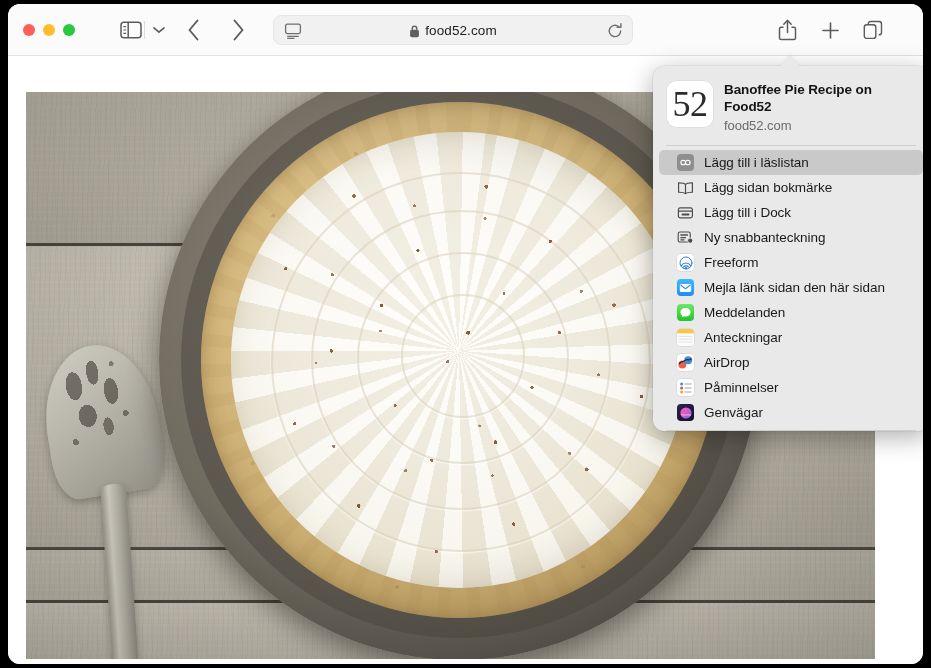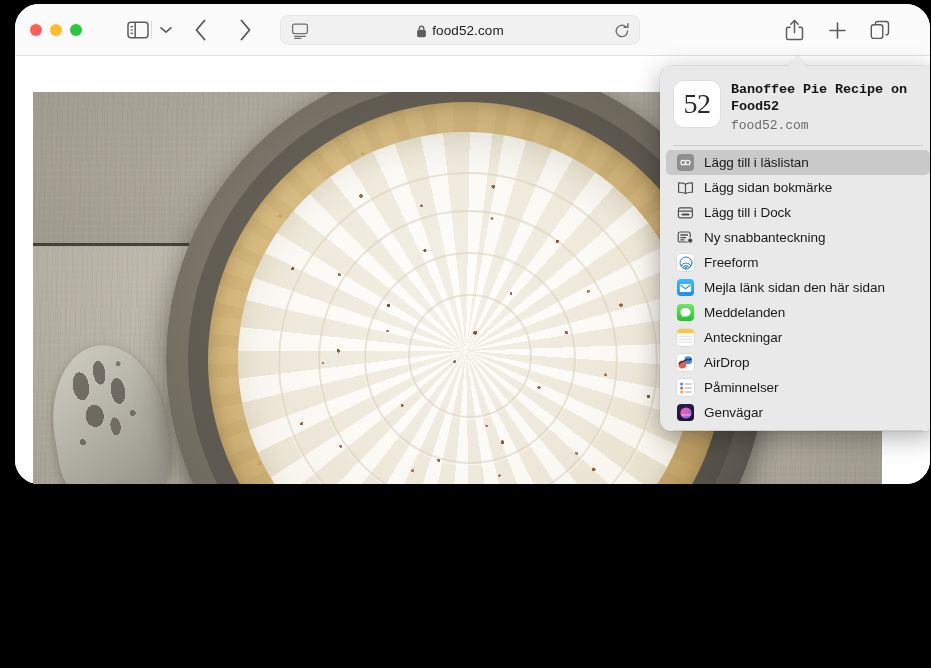--- a/index.html
+++ b/index.html
@@ -19,26 +19,26 @@
   #screen {
     position: relative;
     width: 931px;
     height: 668px;
     background: #000000;
   }
 
   
   #window {
     position: absolute;
-    left: 15px;
+    left: 8px;
     top: 4px;
     width: 915px;
-    height: 480px;
+    height: 660px;
     background: #ffffff;
-    border-radius: 24px;
+    border-radius: 12px;
     overflow: hidden;
     box-shadow: 0 2px 14px rgba(0,0,0,0.45);
   }
 
   
   #toolbar {
     position: absolute;
     left: 0; top: 0;
     width: 915px;
     height: 52px;
@@ -414,26 +414,26 @@
     flex: 0 0 46px;
     background: #ffffff;
     border-radius: 9px;
     display: flex;
     align-items: center;
     justify-content: center;
     box-shadow: 0 0 0 0.5px rgba(0,0,0,0.08);
   }
   #favicon-text {
     font-family: "Liberation Serif", serif;
-    font-size: 28px;
+    font-size: 36px;
     color: #2b2b2b;
     line-height: 1;
     letter-spacing: -0.5px;
   }
-  #pop-titles { padding-top: 1px; min-width: 0; font-family: Liberation Mono, monospace; }
+  #pop-titles { padding-top: 1px; min-width: 0; }
   #pop-title {
     font-size: 13.5px;
     font-weight: bold;
     color: #151515;
     line-height: 16.5px;
     letter-spacing: -0.1px;
   }
   #pop-subtitle {
     font-size: 13px;
     color: #6b6b6b;
@@ -447,21 +447,21 @@
     margin: 0 13px;
   }
 
   #pop-list { padding: 4px 6px 5px 6px; }
 
   .pop-item {
     display: flex;
     align-items: center;
     gap: 10px;
     height: 25px;
-    padding: 0 11px;
+    padding: 0 18px;
     border-radius: 5px;
     cursor: default;
   }
   .pop-item.selected { background: #c9c9c9; }
   .pop-label {
     font-size: 13.5px;
     color: #1a1a1a;
     letter-spacing: -0.05px;
     white-space: nowrap;
   }

